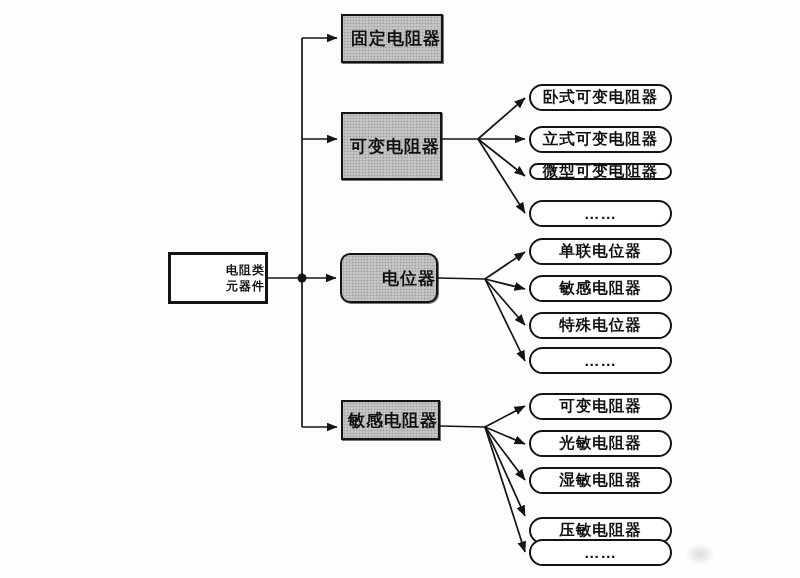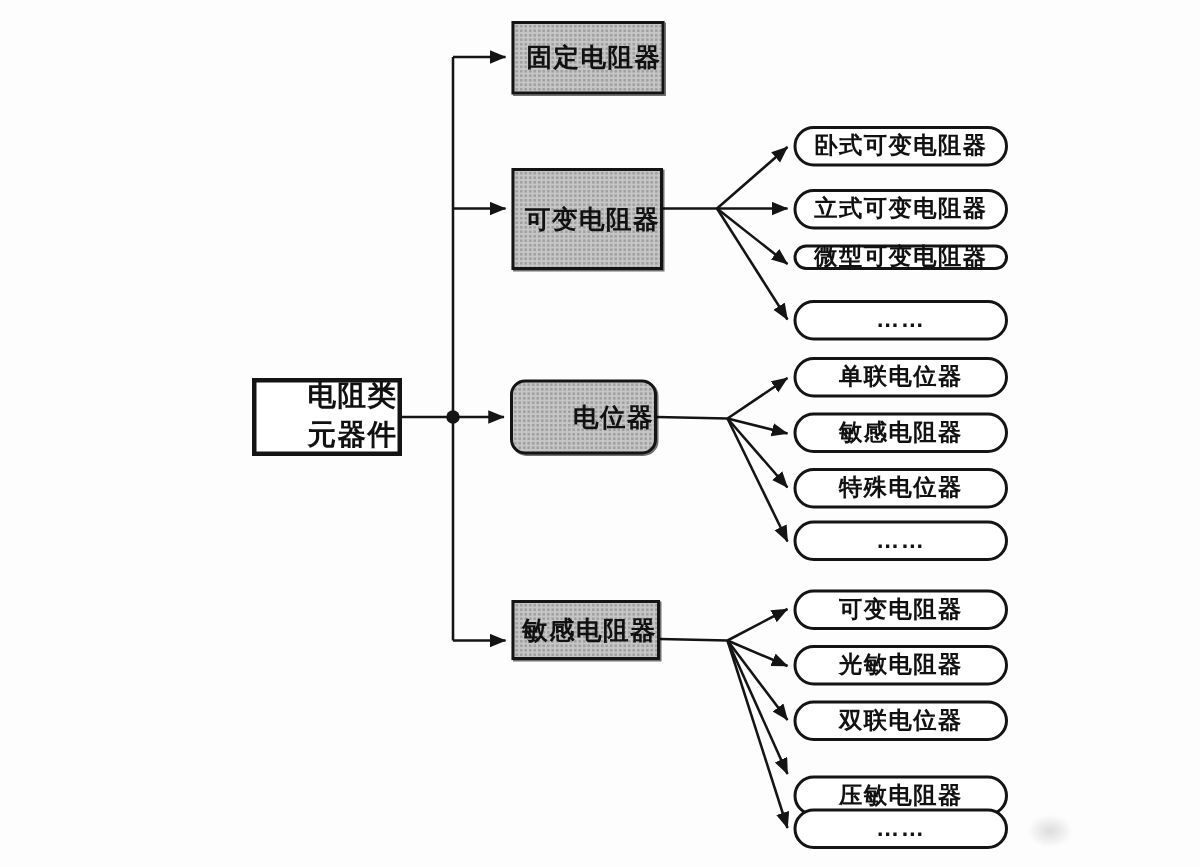--- a/index.html
+++ b/index.html
@@ -45,21 +45,21 @@
     background-color:var(--node-fill);
     background-image:radial-gradient(circle, rgba(70,70,70,.30) 0.8px, transparent 1.1px);
     background-size:3px 3px;
     font-size:17px;
     letter-spacing:1px;
     box-shadow:1px 1px 0 rgba(0,0,0,.55);
   }
   .node.root{
     border:3px solid var(--line);
     background:var(--leaf-fill);
-    font-size:19px;
+    font-size:12px;
     line-height:1.35;
     letter-spacing:1px;
   }
   .pill{
     position:absolute;
     box-sizing:border-box;
     border:2px solid var(--line);
     border-radius:14px;
     background:var(--leaf-fill);
     display:flex;
@@ -164,21 +164,21 @@
     <span>……</span>
   </div>
 
   <div class="pill" style="left:529px;top:393px;width:143px;height:27px;">
     <span>可变电阻器</span>
   </div>
   <div class="pill" style="left:529px;top:430px;width:143px;height:27px;">
     <span>光敏电阻器</span>
   </div>
   <div class="pill" style="left:529px;top:467px;width:143px;height:27px;">
-    <span>双联电位器</span>
+    <span>湿敏电阻器</span>
   </div>
   <div class="pill" style="left:529px;top:517px;width:143px;height:27px;">
     <span>压敏电阻器</span>
   </div>
   <div class="pill" style="left:529px;top:539px;width:143px;height:27px;">
     <span>……</span>
   </div>
 
   <div class="artifact"></div>
 </div>

